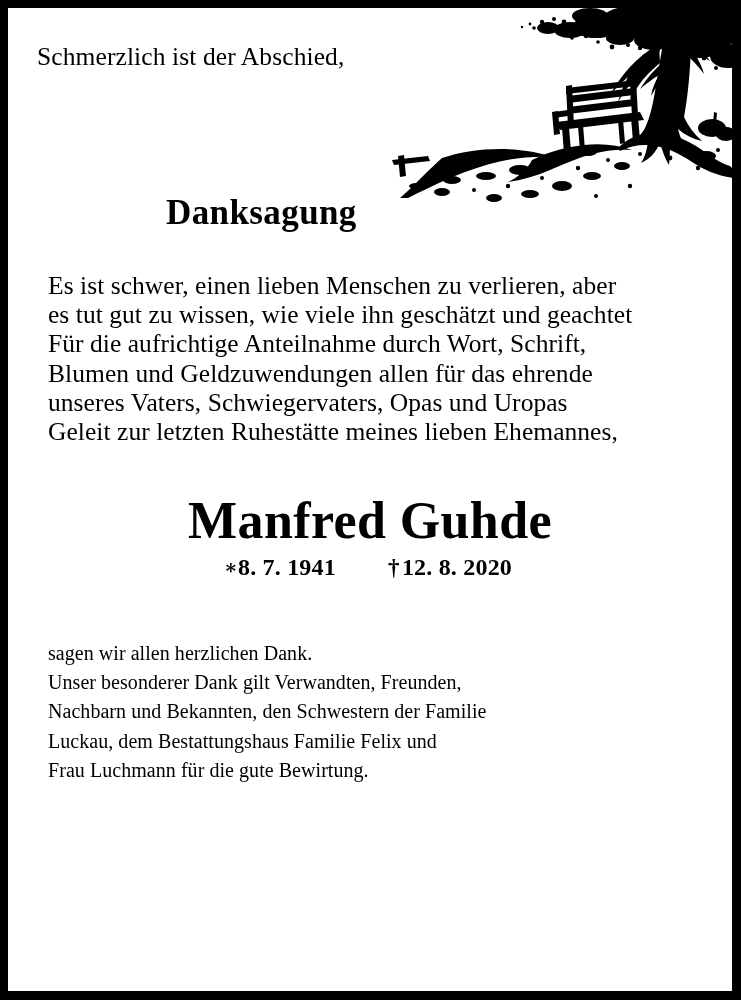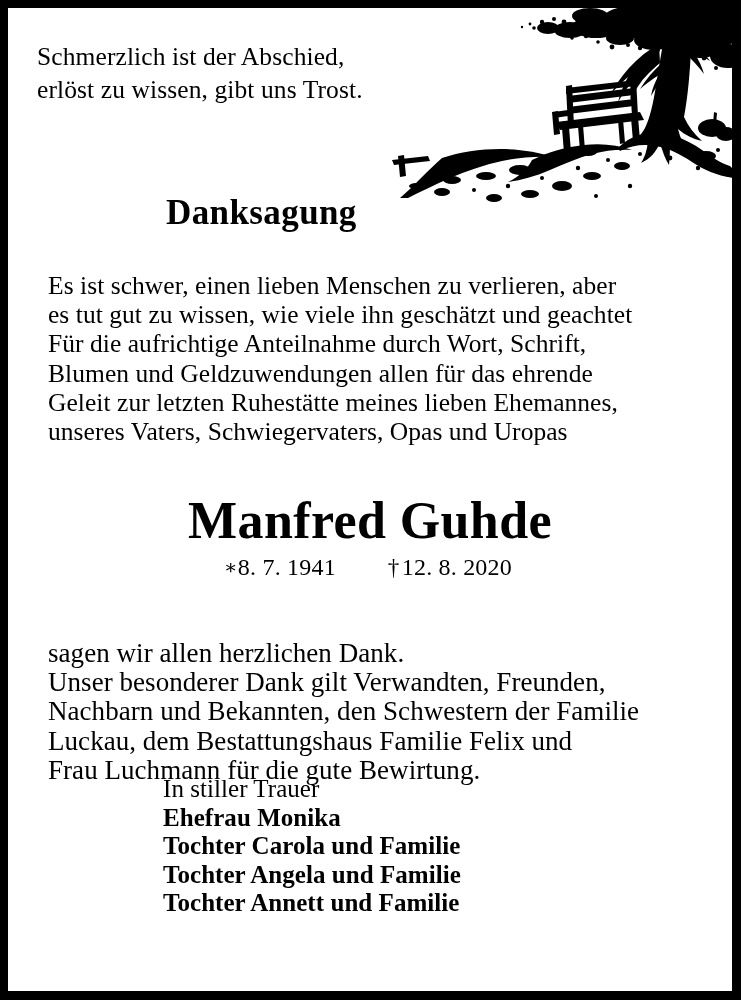--- a/index.html
+++ b/index.html
@@ -77,29 +77,30 @@
     letter-spacing: 0.4px;
   }
   .dates {
     position: absolute;
     left: 0;
     right: 4px;
     top: 546px;
     text-align: center;
     font-size: 24px;
     letter-spacing: 0.2px;
+    font-weight: bold;
   }
   .dates .gap { display: inline-block; width: 52px; }
   .dates .sym-star { font-size: 20px; vertical-align: 1px; }
   .dates .sym-cross { font-size: 23px; }
   .body-bottom {
     position: absolute;
     left: 40px;
     top: 631px;
-    font-size: 27px;
+    font-size: 20px;
     line-height: 29.2px;
     letter-spacing: 0.05px;
   }
   .mourners {
     position: absolute;
     left: 155px;
     top: 767px;
     font-size: 25px;
     line-height: 28.5px;
     letter-spacing: 0.05px;
@@ -255,51 +256,43 @@
             <ellipse cx="330" cy="128" rx="14" ry="9"></ellipse>
             <ellipse cx="344" cy="134" rx="10" ry="7"></ellipse>
             <path d="M332 112 L335 113 L334 124 L331 124 Z"></path>
           </g>
         </g>
       </svg>
     </div>
 
     <div class="verse">
       <span class="line">Schmerzlich ist der Abschied,</span>
-      <span class="line">erlöst zu wissen, gibt uns Trost.</span>
     </div>
 
     <div class="heading">Danksagung</div>
 
     <div class="body-top">
       <span class="line">Es ist schwer, einen lieben Menschen zu verlieren, aber</span>
       <span class="line">es tut gut zu wissen, wie viele ihn geschätzt und geachtet</span>
       <span class="line">Für die aufrichtige Anteilnahme durch Wort, Schrift,</span>
       <span class="line">Blumen und Geldzuwendungen allen für das ehrende</span>
+      <span class="line">unseres Vaters, Schwiegervaters, Opas und Uropas</span>
       <span class="line">Geleit zur letzten Ruhestätte meines lieben Ehemannes,</span>
-      <span class="line">unseres Vaters, Schwiegervaters, Opas und Uropas</span>
     </div>
 
     <div class="name">Manfred Guhde</div>
 
     <div class="dates">
       <span class="sym-star">∗</span><span>8. 7. 1941</span><span class="gap"></span><span class="sym-cross">†</span> <span>12. 8. 2020</span>
     </div>
 
     <div class="body-bottom">
       <span class="line">sagen wir allen herzlichen Dank.</span>
       <span class="line">Unser besonderer Dank gilt Verwandten, Freunden,</span>
       <span class="line">Nachbarn und Bekannten, den Schwestern der Familie</span>
       <span class="line">Luckau, dem Bestattungshaus Familie Felix und</span>
       <span class="line">Frau Luchmann für die gute Bewirtung.</span>
     </div>
 
-    <div class="mourners">
-      <span class="line lead">In stiller Trauer</span>
-      <span class="line fam">Ehefrau Monika</span>
-      <span class="line fam">Tochter Carola und Familie</span>
-      <span class="line fam">Tochter Angela und Familie</span>
-      <span class="line fam">Tochter Annett und Familie</span>
-    </div>
 
 
   </div>
 </div>
 
 </body></html>

